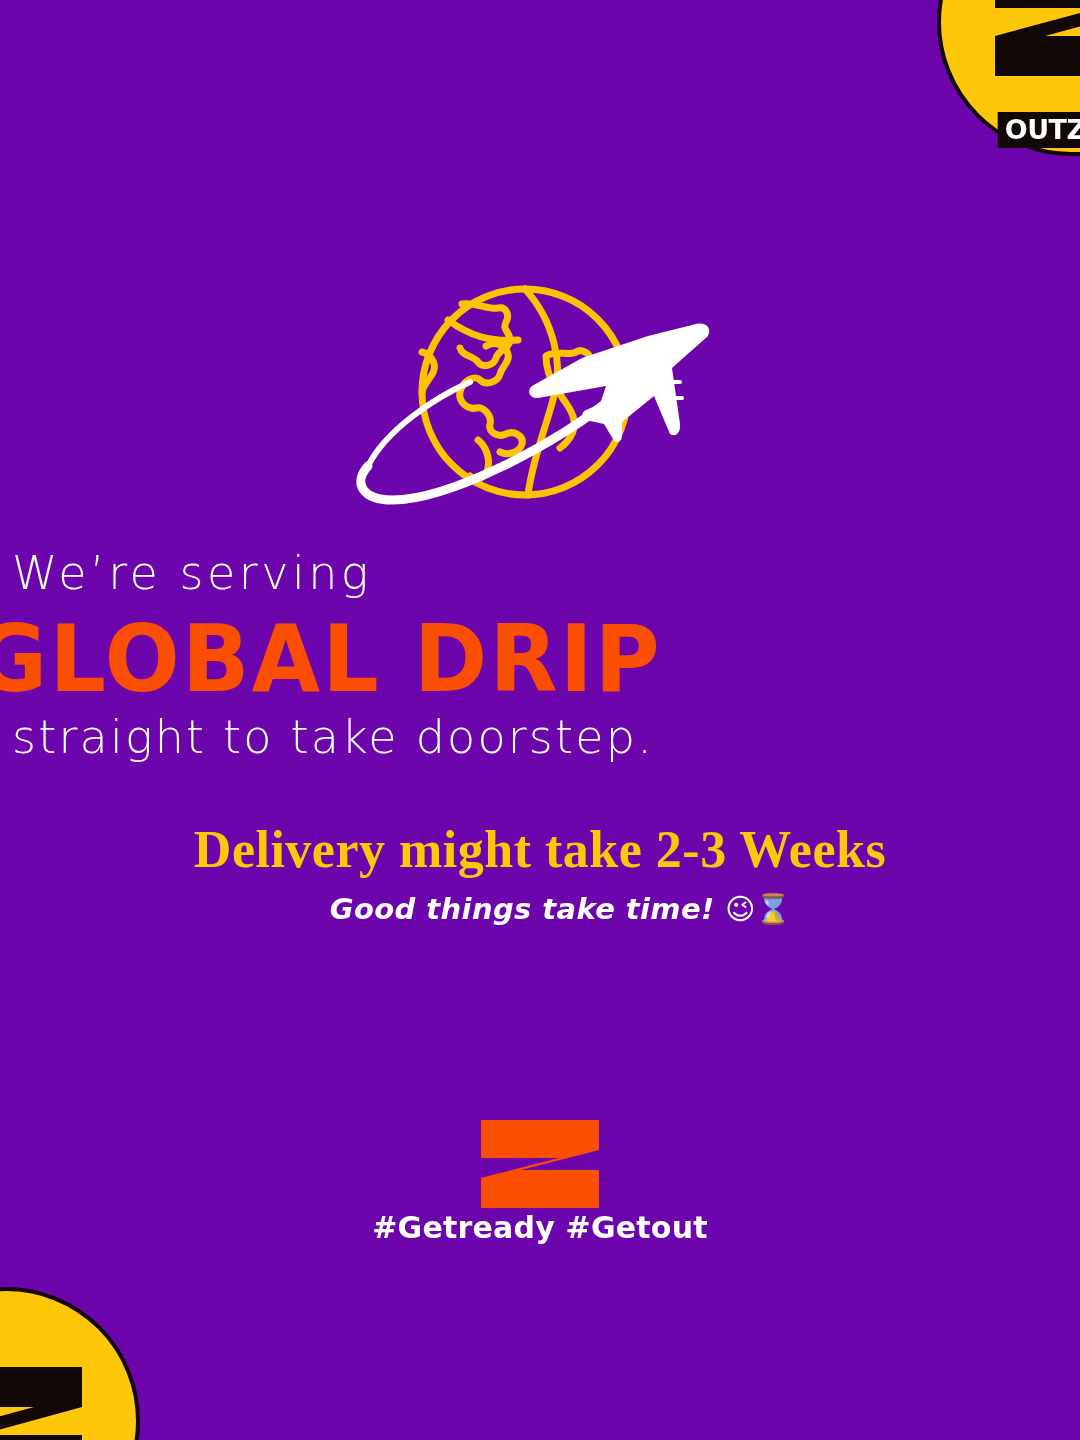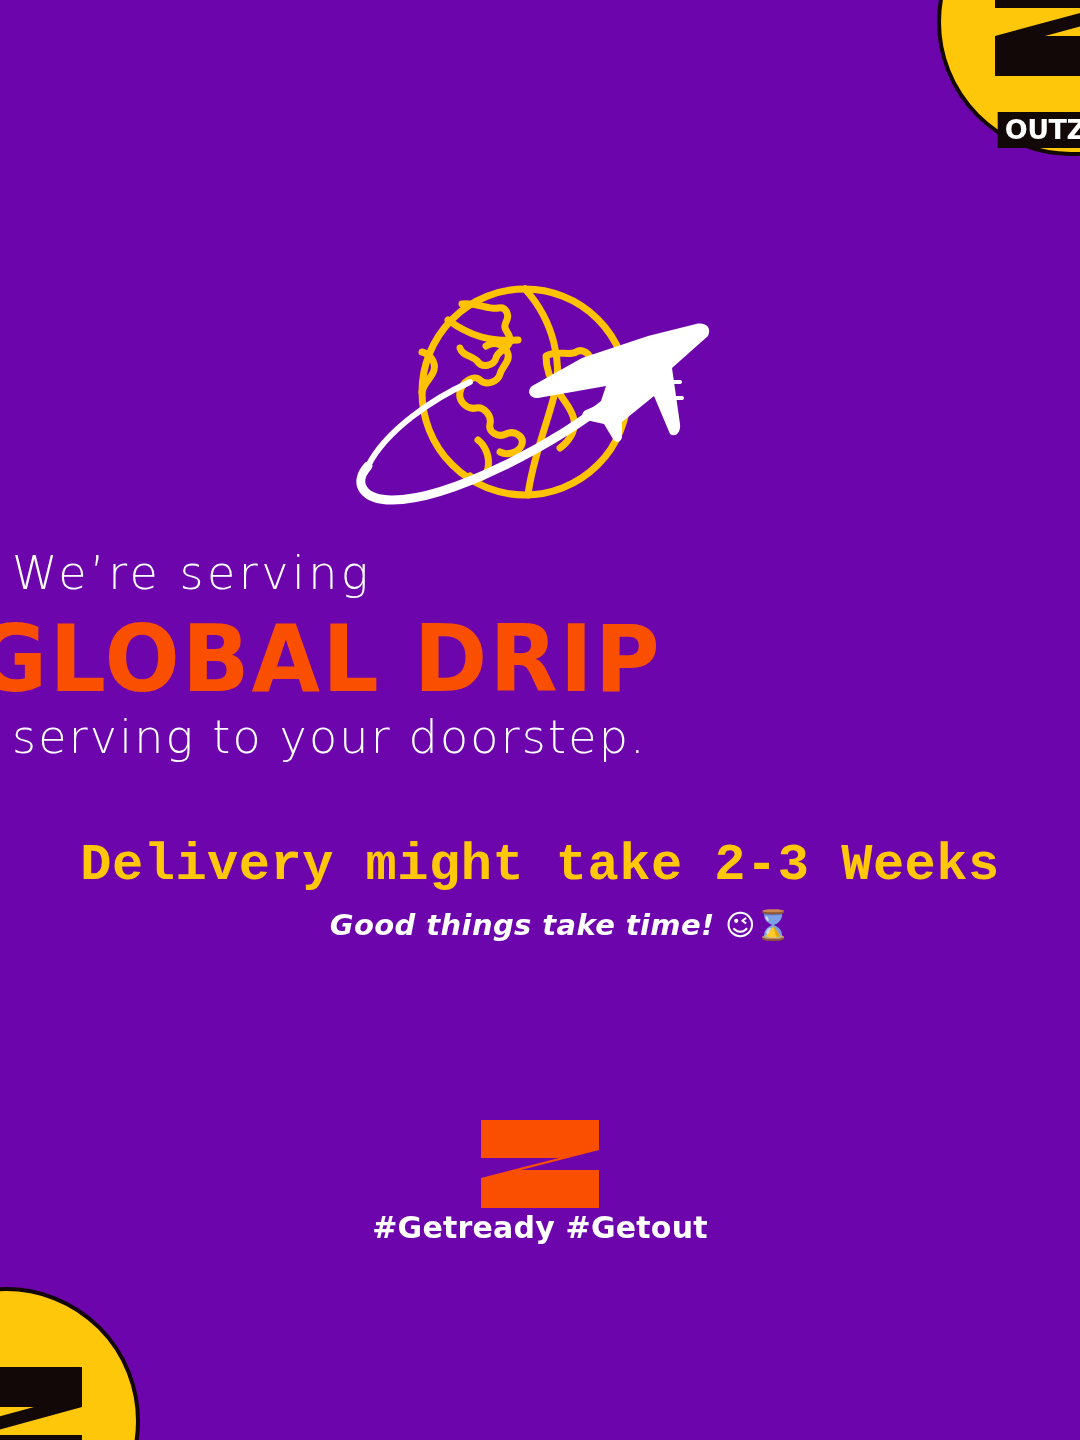--- a/index.html
+++ b/index.html
@@ -125,26 +125,26 @@
   
   #delivery-block {
     position: absolute;
     left: 0;
     right: 0;
     top: 822px;
     text-align: center;
   }
   #delivery-headline {
     color: #FFC709;
-    font-family: Liberation Mono, monospace;
+    font-family: Liberation Serif, serif;
     font-weight: bold;
     font-size: 52px;
     letter-spacing: 0.5px;
     line-height: 1.08;
-    margin: 16px;
+    margin: 0;
   }
   #delivery-subline {
     color: #FFFFFF;
     font-family: "DejaVu Sans", sans-serif;
     font-weight: bold;
     font-style: italic;
     font-size: 29px;
     letter-spacing: 0.4px;
     line-height: 1.1;
     margin: 16px 0 0 0;
@@ -256,21 +256,21 @@
         <circle cx="339" cy="63" r="3"></circle>
         <rect x="318" y="110" width="14" height="4" rx="2"></rect>
         <rect x="322" y="126" width="12" height="4" rx="2"></rect>
       </g>
     </svg>
   </div>
 
   <div id="copy-block">
     <p id="headline-kicker">We’re serving</p>
     <p id="headline-main">GLOBAL DRIP</p>
-    <p id="headline-tail">serving to your doorstep.</p>
+    <p id="headline-tail">straight to take doorstep.</p>
   </div>
 
   <div id="delivery-block">
     <p id="delivery-headline">Delivery might take 2-3 Weeks</p>
     <p id="delivery-subline">
       <span>Good things take time!</span>
       <span class="emoji">😉⌛</span>
     </p>
   </div>
 

